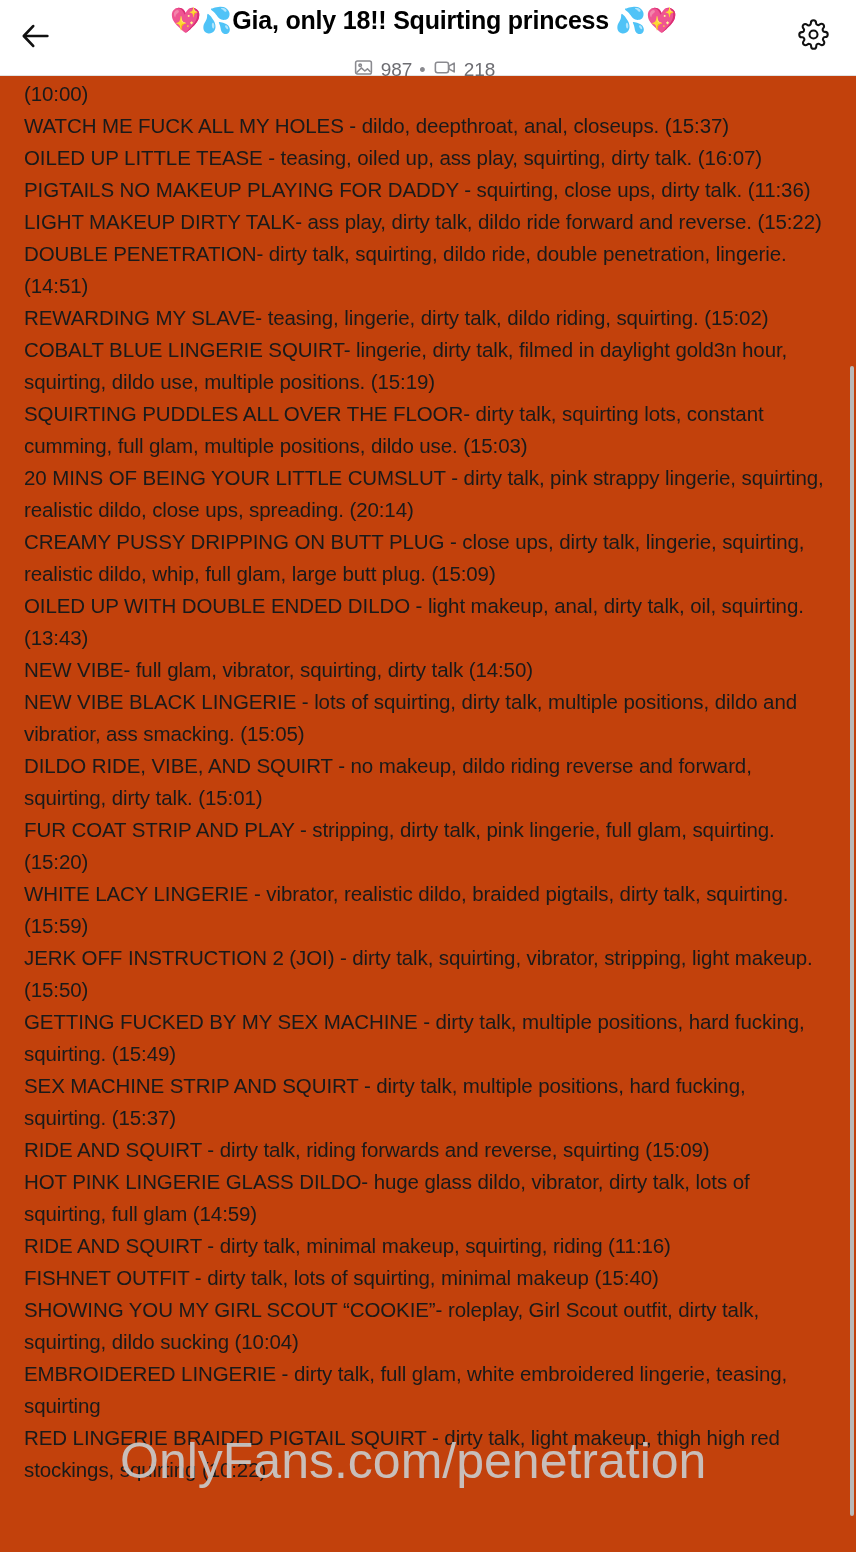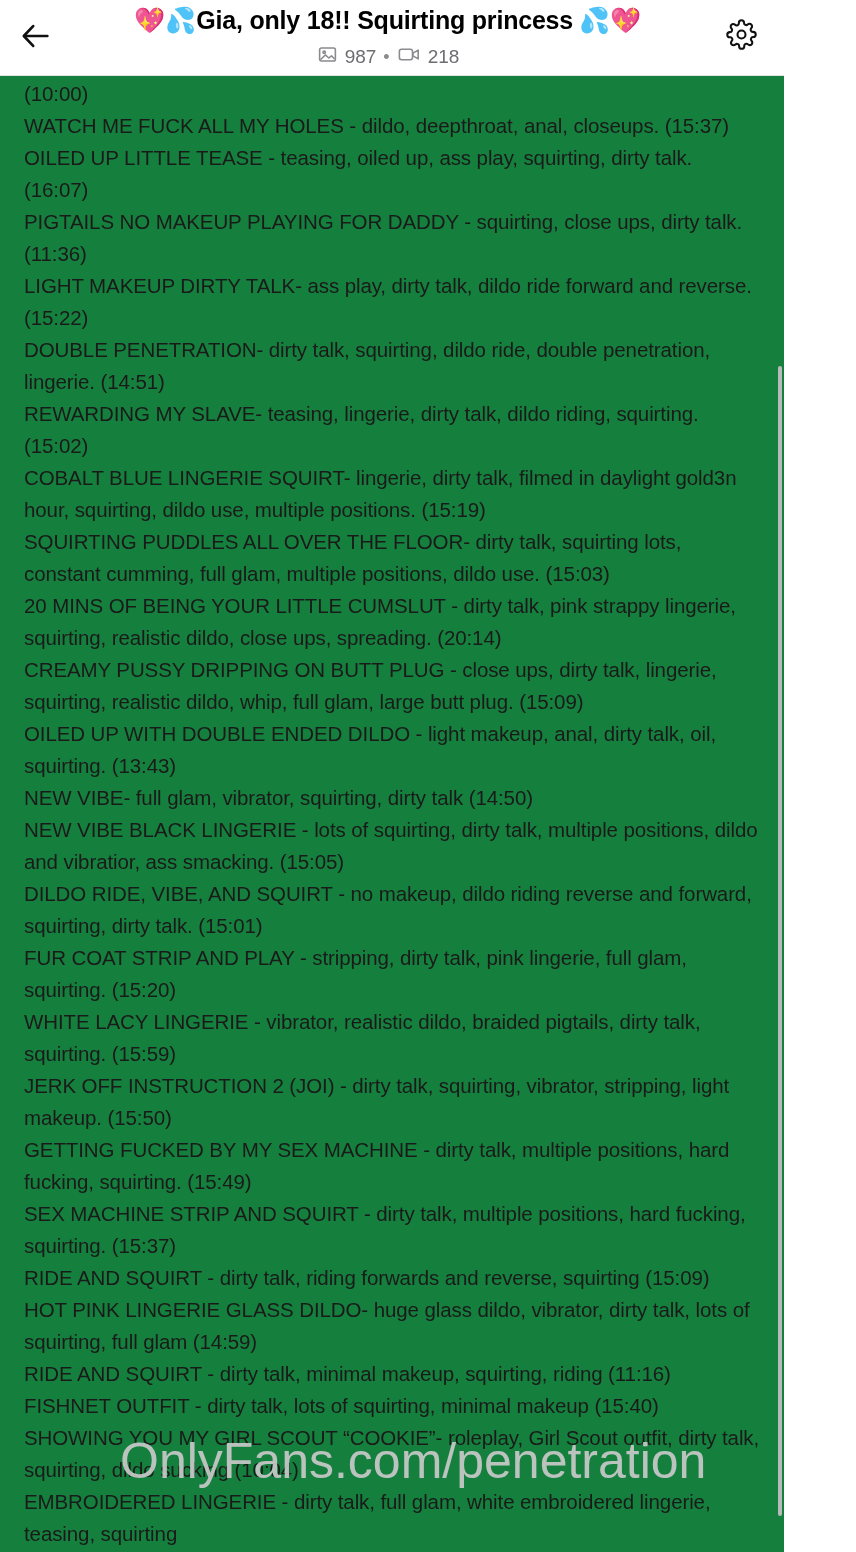--- a/index.html
+++ b/index.html
@@ -3,25 +3,25 @@
 <meta charset="utf-8">
 <style>
   * { box-sizing: border-box; }
   html, body {
     margin: 0;
     padding: 0;
     background: #ffffff;
     font-family: "Liberation Sans", sans-serif;
   }
   #page {
-    width: 784px;
+    width: 856px;
     height: 1552px;
     position: relative;
     overflow: hidden;
-    background: #15803d;
+    background: #c2410c;
   }
   
   .header {
     position: relative;
     height: 76px;
     border-bottom: 1px solid #e2e2e2;
     background: #ffffff;
     display: flex;
     align-items: flex-start;
   }
@@ -50,21 +50,21 @@
     font-weight: bold;
     color: #000000;
     white-space: nowrap;
     letter-spacing: -0.2px;
     line-height: 30px;
   }
   .header-stats {
     display: flex;
     align-items: center;
     gap: 7px;
-    margin-top: 9px;
+    margin-top: 22px;
     color: #8a8a8f;
     font-size: 19px;
   }
   .header-stats .sep { font-size: 18px; color: #8a8a8f; }
   .stat { display: flex; align-items: center; gap: 7px; }
   .stat-num { color: #6d6d72; font-weight: normal; }
   .settings-btn {
     width: 62px;
     height: 60px;
     margin-top: 6px;

